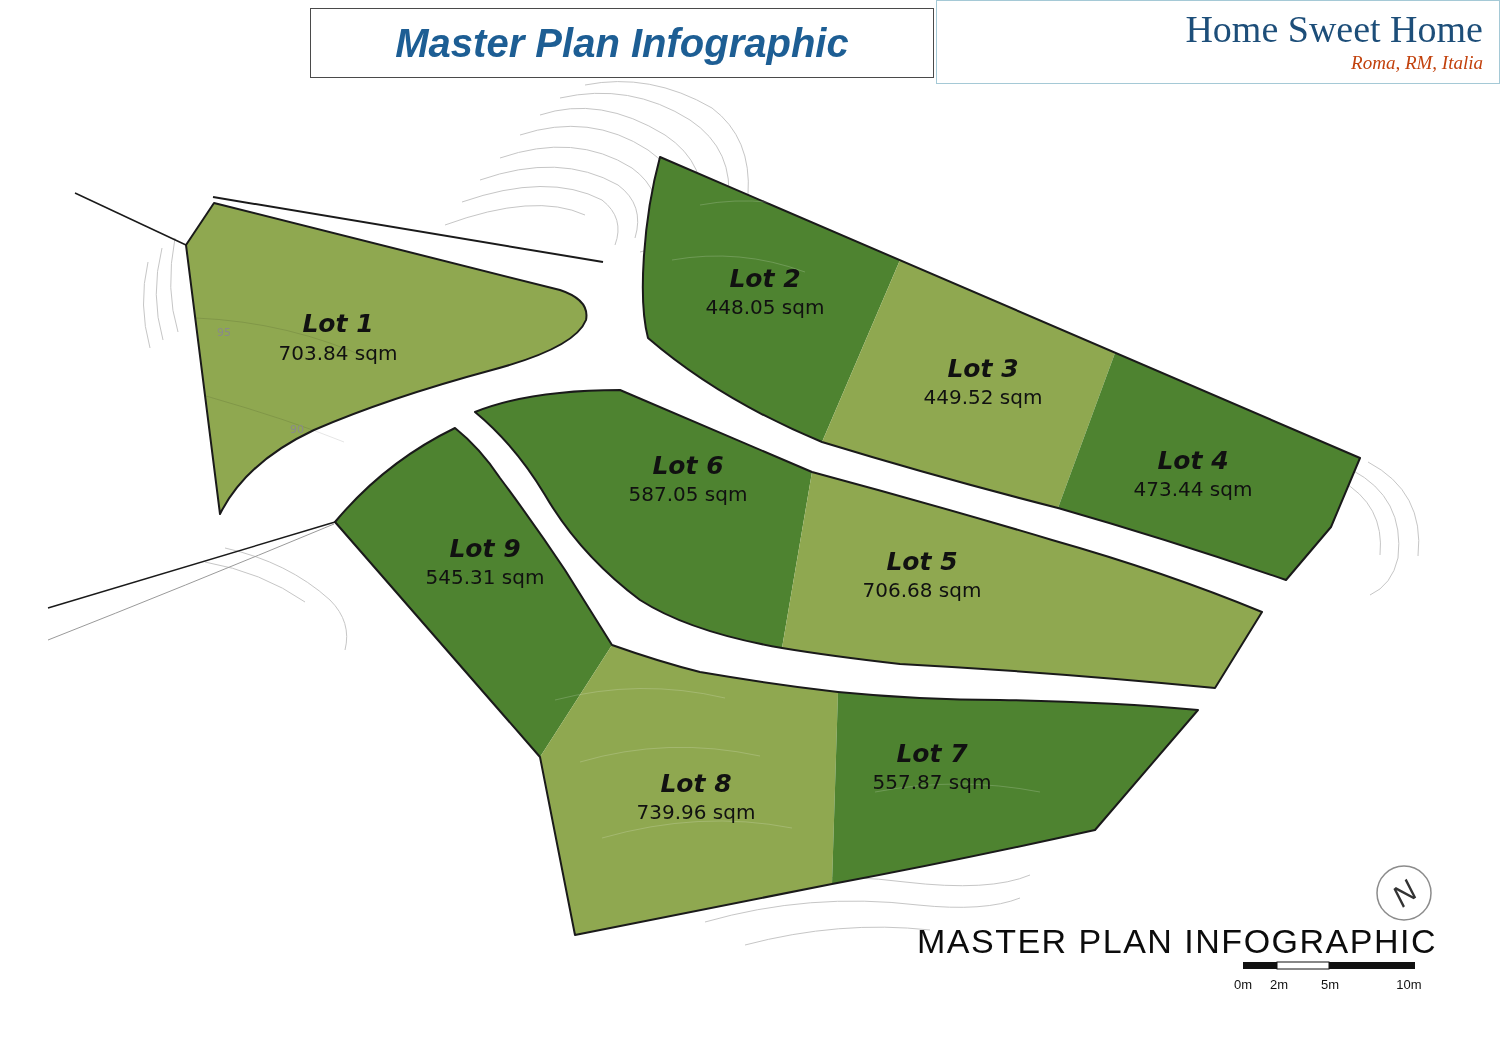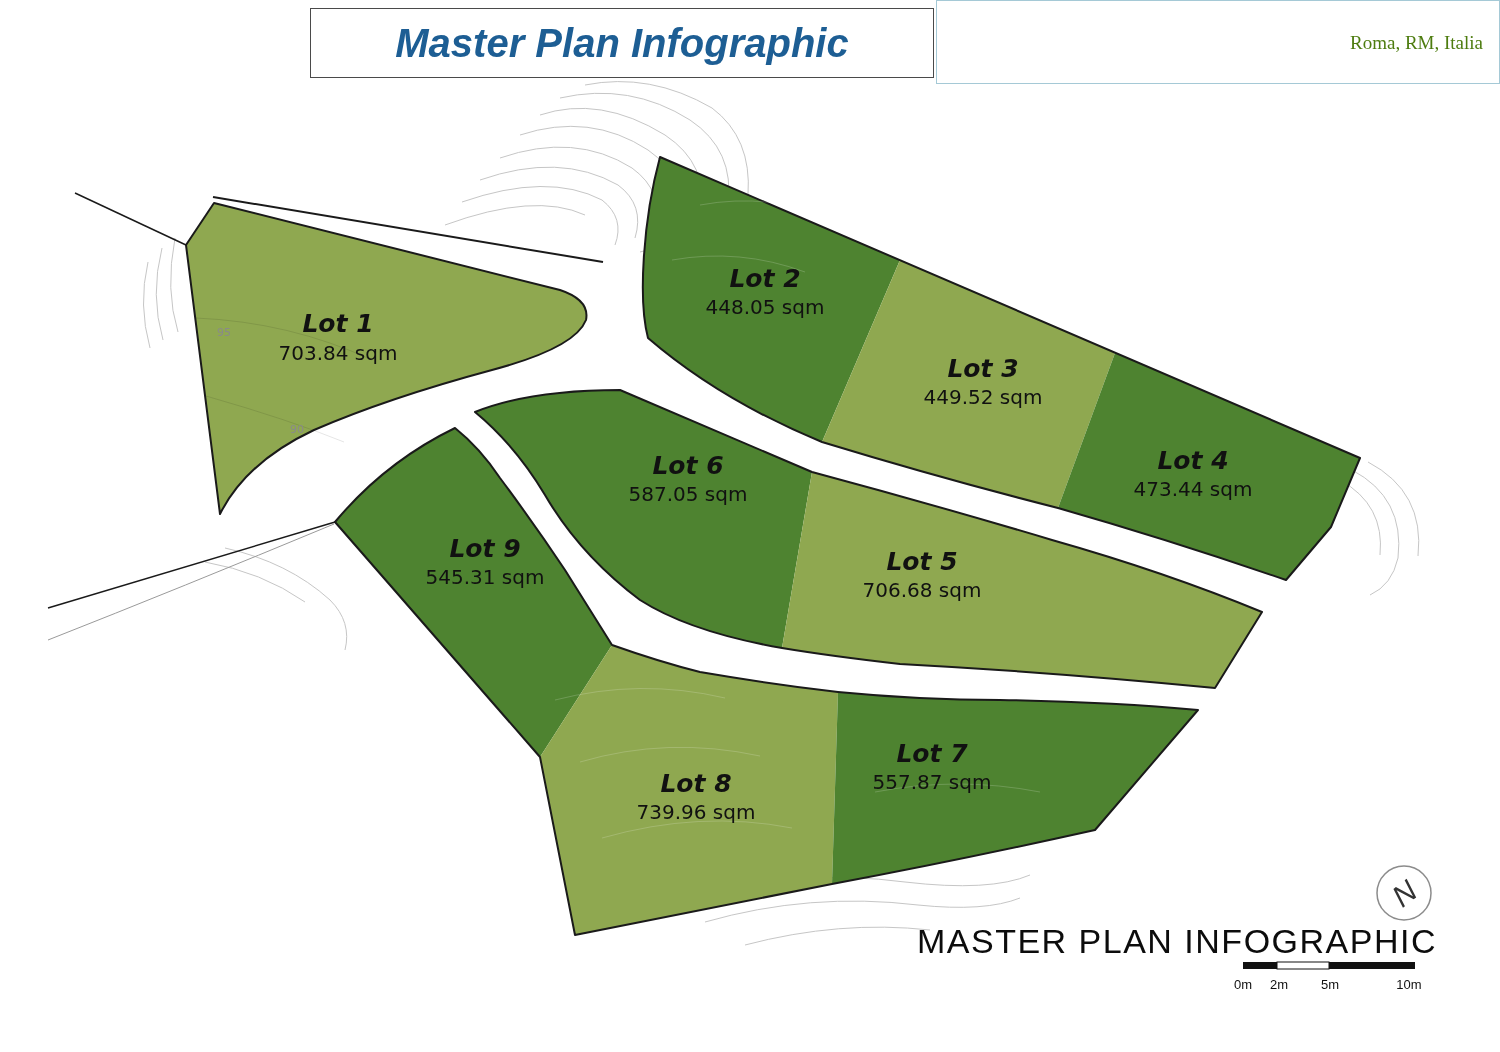--- a/index.html
+++ b/index.html
@@ -16,21 +16,21 @@
     font-family:"Liberation Sans", sans-serif;
     font-style:italic; font-weight:bold; font-size:40px; color:#1d5e94;
   }
   .brand-box {
     position:absolute; left:936px; top:0; width:564px; height:84px;
     border:1px solid #a5c9d6; background:#fff; box-sizing:border-box;
     display:flex; flex-direction:column; justify-content:center;
     align-items:flex-end; padding-right:16px; z-index:3;
   }
   .brand-name { font-family:"Liberation Serif", serif; font-size:38px; color:#1d4e79; line-height:1.05; }
-  .brand-location { font-family:"Liberation Serif", serif; font-size:19px; color:#4d7c0f; margin-top:2px; }
+  .brand-location { font-family:"Liberation Serif", serif; font-size:19px; color:#c2410c; margin-top:2px;font-style:italic; }
   svg.plan { position:absolute; left:0; top:0; z-index:1; }
 
   .contour       { fill:none; stroke:#c6c6c6; stroke-width:1; }
   .contour-dark  { fill:none; stroke:#9a9a9a; stroke-width:1; }
   .boundary      { fill:none; stroke:#1a1a1a; }
   .region-stroke { fill:none; stroke:#1a1a1a; stroke-width:2; stroke-linejoin:round; }
   .lot-fill      { stroke:none; }
   .inner-light   { fill:none; stroke:#ffffff; opacity:.18; stroke-width:1; }
   .inner-dark    { fill:none; stroke:#000000; opacity:.10; stroke-width:1; }
 
@@ -41,20 +41,21 @@
   .scale-label   { font-family:"Liberation Sans", sans-serif; font-size:13px; fill:#111; text-anchor:middle; }
   .north-n       { font-family:"Liberation Sans", sans-serif; font-style:italic; font-size:30px; fill:#333; text-anchor:middle; }
 </style>
 </head>
 <body>
 
 <div class="title-box">
   <span class="page-title">Master Plan Infographic</span>
 </div>
 <div class="brand-box">
+  <div class="brand-name">Home Sweet Home</div>
   <div class="brand-location">Roma, RM, Italia</div>
 </div>
 
 <svg class="plan" width="1500" height="1052" viewBox="0 0 1500 1052" xmlns="http://www.w3.org/2000/svg">
 
   <g>
     <path class="contour" d="M 585 85 Q 650 72 712 108 Q 752 138 748 195"></path>
     <path class="contour" d="M 560 98 Q 630 82 690 120 Q 735 150 728 205"></path>
     <path class="contour" d="M 540 115 Q 600 95 665 135 Q 710 165 700 215 Q 690 245 655 250"></path>
     <path class="contour" d="M 520 135 Q 590 112 648 150 Q 688 178 678 222 Q 668 248 640 252"></path>

